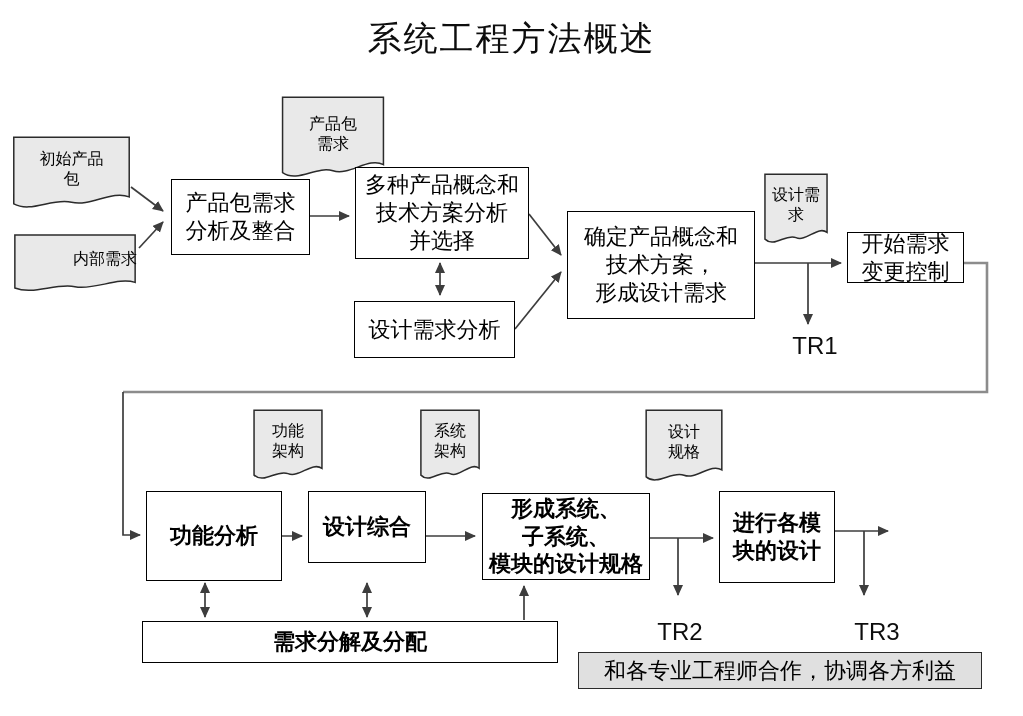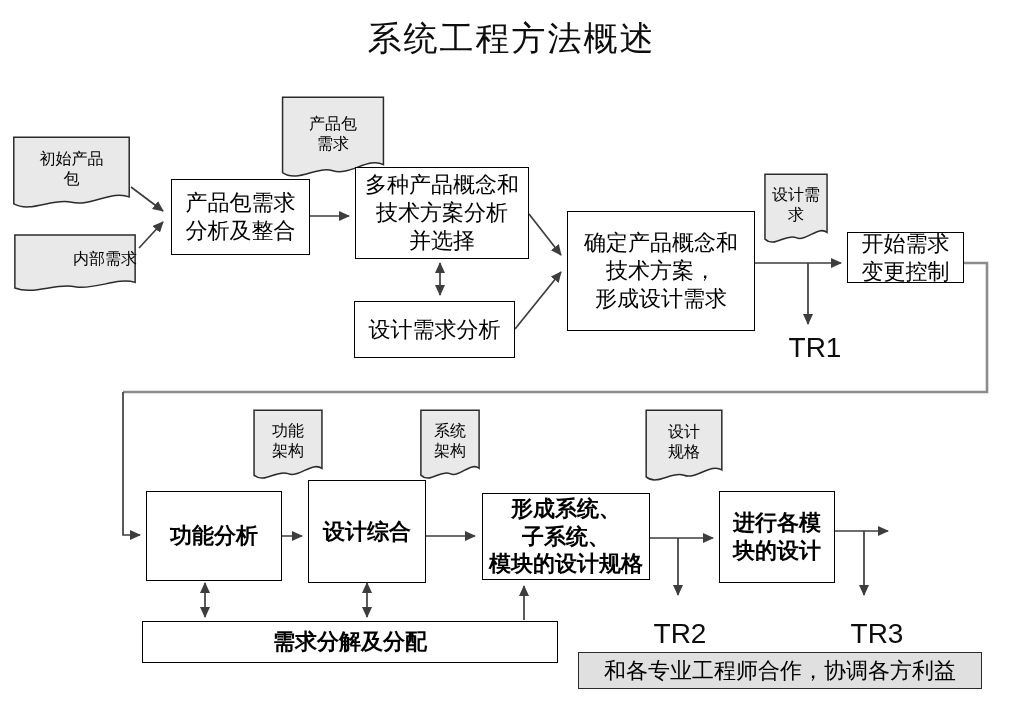--- a/index.html
+++ b/index.html
@@ -41,21 +41,21 @@
   .doc{
     position:absolute;z-index:2;
     display:flex;align-items:center;justify-content:center;
     text-align:center;font-size:16px;line-height:1.25;
     padding-bottom:13px;box-sizing:border-box;
   }
   .doc > svg{position:absolute;inset:0;width:100%;height:100%;z-index:-1;}
   .docpath{fill:var(--doc-fill);stroke:#2b2b2b;stroke-width:1.5;}
   .tr{
     position:absolute;z-index:2;width:60px;text-align:center;
-    font-size:28px;color:#0d0d0d;
+    font-size:24px;color:#0d0d0d;
   }
 </style>
 </head>
 <body>
 
 <div class="stage">
 
   <div class="title">系统工程方法概述</div>
 
   <svg class="wires" width="1023" height="716" viewBox="0 0 1023 716">
@@ -152,36 +152,36 @@
   <div class="node process" style="left:355px;top:167px;width:174px;height:92px;">
     <span class="lbl">多种产品概念和
 技术方案分析
 并选择</span>
   </div>
 
   <div class="node process" style="left:354px;top:301px;width:161px;height:57px;">
     <span class="lbl">设计需求分析</span>
   </div>
 
-  <div class="node process" style="left:567px;top:211px;width:188px;height:120px;">
+  <div class="node process" style="left:567px;top:211px;width:188px;height:108px;">
     <span class="lbl">确定产品概念和
 技术方案，
 形成设计需求</span>
   </div>
 
   <div class="node process" style="left:847px;top:232px;width:117px;height:51px;">
     <span class="lbl">开始需求
 变更控制</span>
   </div>
 
   <div class="node process bold" style="left:146px;top:491px;width:136px;height:90px;">
     <span class="lbl">功能分析</span>
   </div>
 
-  <div class="node process bold" style="left:308px;top:480px;width:118px;height:103px;">
+  <div class="node process bold" style="left:308px;top:491px;width:118px;height:72px;">
     <span class="lbl">设计综合</span>
   </div>
 
   <div class="node process bold" style="left:482px;top:493px;width:168px;height:87px;">
     <span class="lbl">形成系统、
 子系统、
 模块的设计规格</span>
   </div>
 
   <div class="node process bold" style="left:719px;top:491px;width:116px;height:92px;">

